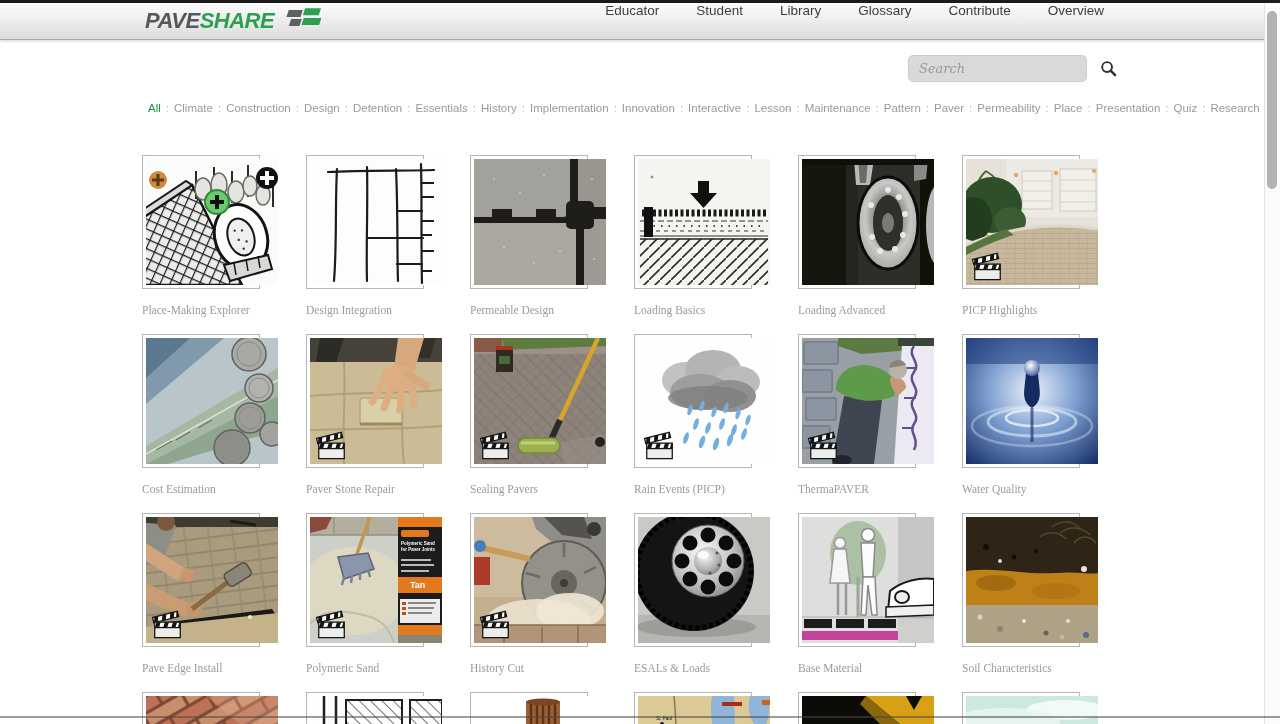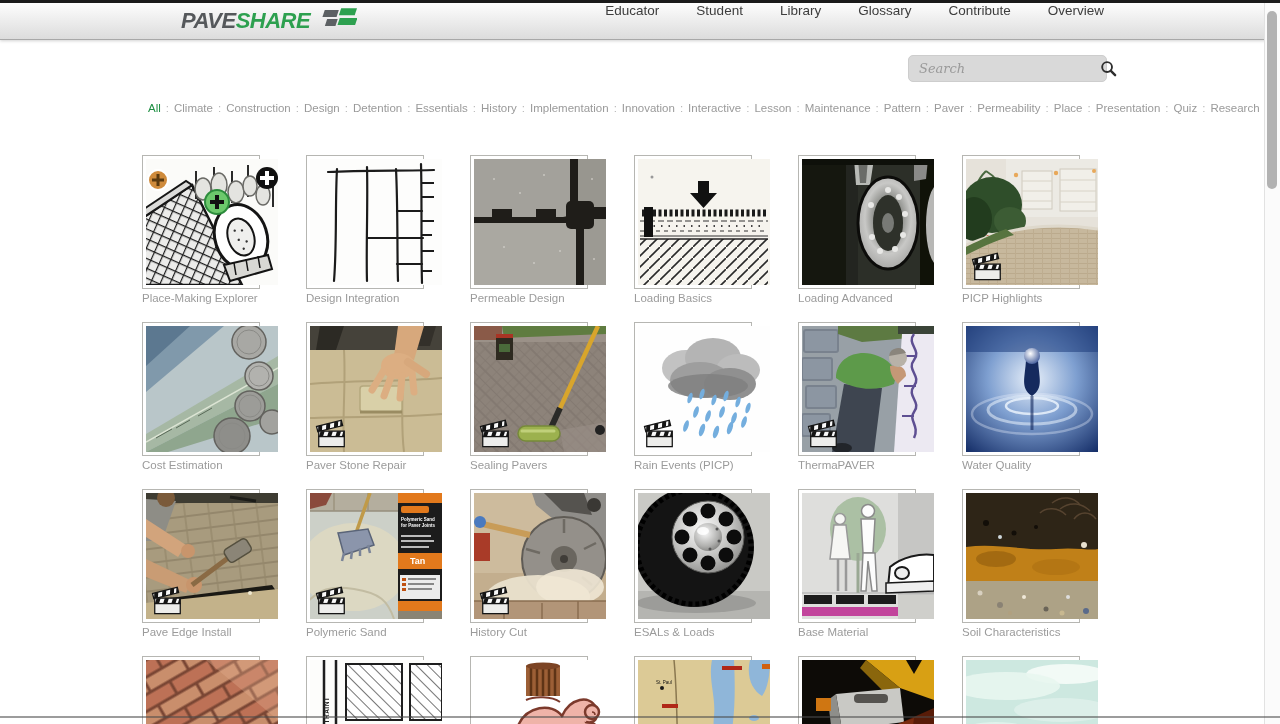--- a/index.html
+++ b/index.html
@@ -10,50 +10,50 @@
   .page { position:absolute; inset:0; }
 
   
   .window-top { position:absolute; top:0; left:0; right:0; height:3px; background:#1b1b1b; z-index:30; }
   .window-bottom { position:absolute; top:716px; left:0; right:0; height:2px; background:#4a4a4a; opacity:.55; z-index:30; }
 
   
   .header { position:absolute; top:3px; left:0; right:0; height:37px;
             background:linear-gradient(#fdfdfd,#dcdcdc);
             border-bottom:1px solid #a8a8a8; box-shadow:0 1px 3px rgba(0,0,0,.18); z-index:5; }
-  .logo { position:absolute; left:145px; top:7px; display:flex; align-items:flex-start; cursor:pointer;margin-left:36px; }
+  .logo { position:absolute; left:145px; top:7px; display:flex; align-items:flex-start; cursor:pointer; }
   .logo-text { font-style:italic; font-weight:700; font-size:22px; letter-spacing:-.5px; line-height:22px; }
   .logo-pave { color:#55585b; }
   .logo-share { color:#2da04f; }
   .logo-icon { margin-left:3px; margin-top:-2px; }
   .nav { position:absolute; right:176px; top:0; height:37px; display:flex; align-items:flex-start; gap:37px; }
   .nav-item { font-size:13.5px; color:#3d3d3d; text-decoration:none; cursor:pointer; white-space:nowrap; }
 
   
-  .search-input { position:absolute; left:908px; top:55px; width:199px; height:27px;
+  .search-input { position:absolute; left:908px; top:55px; width:179px; height:27px;
                   background:#d9d9d9; border:1px solid #cdcdcd; border-radius:5px;
                   font-family:"DejaVu Serif", serif; font-style:italic; font-size:13px;
                   color:#555; padding:0 10px; outline:none; }
   .search-input::placeholder { color:#9a9a9a; opacity:1; }
   .search-btn { position:absolute; left:1099px; top:60px; width:18px; height:18px; background:none; border:none; padding:0; cursor:pointer; }
 
   
   .filters { position:absolute; left:148px; top:99px; width:948px; font-size:11.5px; line-height:19.5px; }
   .tag { color:#9a9a9a; text-decoration:none; cursor:pointer; white-space:nowrap; }
   .tag.selected { color:#1e8f43; }
   .sep { color:#b8b8b8; margin:0 5px; }
 
   
   .grid { position:absolute; left:142px; top:155px; width:964px;
           display:grid; grid-template-columns:repeat(6,140px); column-gap:24px; row-gap:17px; }
   .cell { width:140px; }
   .card { display:block; width:118px; height:134px; background:#fff; border:1px solid #b6b6b2; padding:3px; cursor:pointer; }
   .thumb { position:relative; width:132px; height:126px; overflow:hidden; background:#eee; }
   .thumb svg { display:block; }
-  .caption { margin-top:2px; font-size:11.5px; line-height:14px; color:#9b9b9b; white-space:nowrap; overflow:hidden; }
+  .caption { margin-top:14px; font-size:11.5px; line-height:14px; color:#9b9b9b; white-space:nowrap; overflow:hidden;font-family:Liberation Serif, serif; }
 
   .clapper { position:absolute; left:5px; bottom:4px; width:33px; height:31px; }
 
   
   .img-text { position:absolute; font-family:"Liberation Sans", sans-serif; pointer-events:none; }
   .t-polymeric-sand-0 { left:91px; top:24px; width:38px; font-size:4.5px; line-height:5.5px; font-weight:bold; color:#fff; }
   .t-polymeric-sand-1 { left:100px; top:63px; font-size:9px; font-weight:bold; color:#fff; }
   .t-edge-restraint-drawing-0 { left:-12px; top:54px; width:56px; text-align:center;
       transform:rotate(-90deg); font-size:6.5px; letter-spacing:.5px; color:#222; font-weight:bold; }
   .t-regional-map-0 { left:18px; top:20px; font-size:4.5px; color:#111; }

